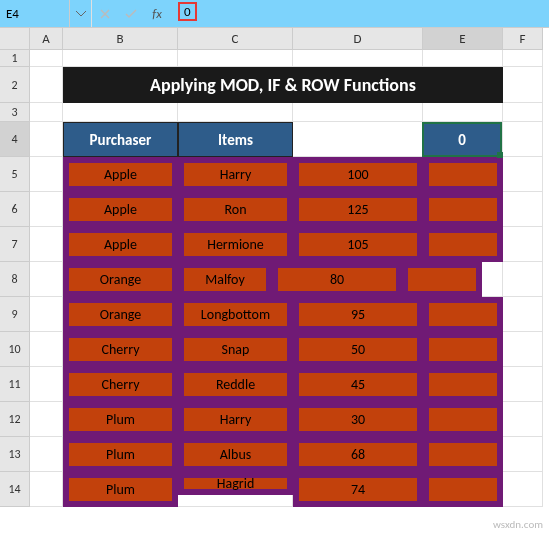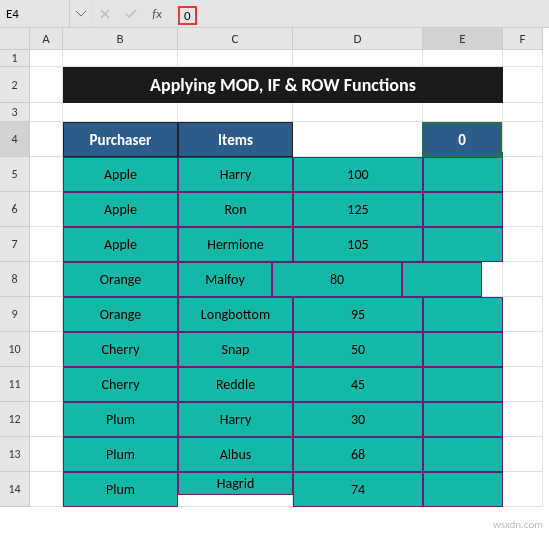--- a/index.html
+++ b/index.html
@@ -1,18 +1,18 @@
 <!DOCTYPE html>
 <html><head>
   <meta charset="utf-8">
   <style>
     * { box-sizing: border-box; margin: 0; padding: 0; }
     body { font-family: Calibri, Arial, sans-serif; background: #fff; width: 549px; height: 537px; overflow: hidden; position: relative; }
     
-    .formula-bar { display: flex; align-items: flex-end; height: 28px; border-bottom: 1px solid #ccc; background: #e5e5e5; }
+    .formula-bar { display: flex; align-items: flex-start; height: 28px; border-bottom: 1px solid #ccc; background: #7dd3fc; }
     .name-box { width: 70px; padding: 2px 6px; font-size: 13px; border-right: 1px solid #ccc; height: 100%; display: flex; align-items: center; }
     .fb-dropdown { width: 22px; display: flex; align-items: center; justify-content: center; border-right: 1px solid #e0e0e0; height: 100%; color: #666; }
     .fb-btn { width: 26px; display: flex; align-items: center; justify-content: center; height: 100%; color: #999; font-size: 13px; }
     .fb-btn.enabled { color: #333; }
     .fx { font-style: italic; font-size: 13px; color: #555; }
     .formula-input { flex: 1; padding: 2px 8px; font-size: 13px; display: flex; align-items: center; }
     .red-box { border: 2px solid #e53935; padding: 0 4px; display: inline-block; }
     
     .grid { display: flex; }
     .corner { width: 30px; height: 22px; background: #e6e6e6; border-right: 1px solid #ccc; border-bottom: 1px solid #ccc; }
@@ -30,21 +30,21 @@
     .row-headers { }
     .row-h { width: 30px; background: #e6e6e6; border-right: 1px solid #ccc; border-bottom: 1px solid #ccc; display: flex; align-items: center; justify-content: center; font-size: 12px; color: #333; }
     .row-h.active { background: #d2d2d2; }
     
     .cells { position: relative; flex: 1; }
     .cell { border-right: 1px solid #e0e0e0; border-bottom: 1px solid #e0e0e0; display: flex; align-items: center; justify-content: center; font-size: 14px; }
     
     .title-banner { position: absolute; left: 33px; top: 17px; width: 440px; height: 36px; background: #1a1a1a; color: #fff; font-weight: bold; font-size: 18px; display: flex; align-items: center; justify-content: center; }
     
     .th-cell { background: #2e5c8a; color: #fff; font-weight: bold; border: 1px solid #222; font-size: 15px; }
-    .td-cell { border: 1px solid #701a75; background: #14b8a6; font-size: 14px; }
+    .td-cell { border: 6px solid #701a75; background: #c2410c; font-size: 14px; }
     
     .selected { position: absolute; border: 2px solid #217346; background: #fff; z-index: 5; display: flex; align-items: center; justify-content: center; font-weight: bold; }
     .fill-handle { position: absolute; width: 6px; height: 6px; background: #217346; bottom: -3px; right: -3px; }
     
     .watermark { position: absolute; right: 6px; bottom: 6px; font-size: 11px; color: #bbb; z-index: 20; }
   </style>
 </head>
 <body>
 
 <div class="formula-bar">

